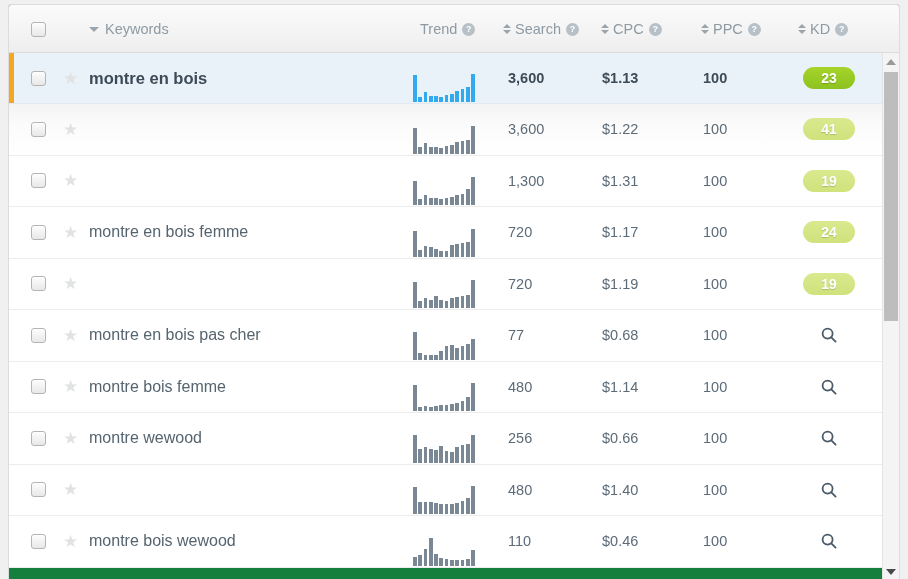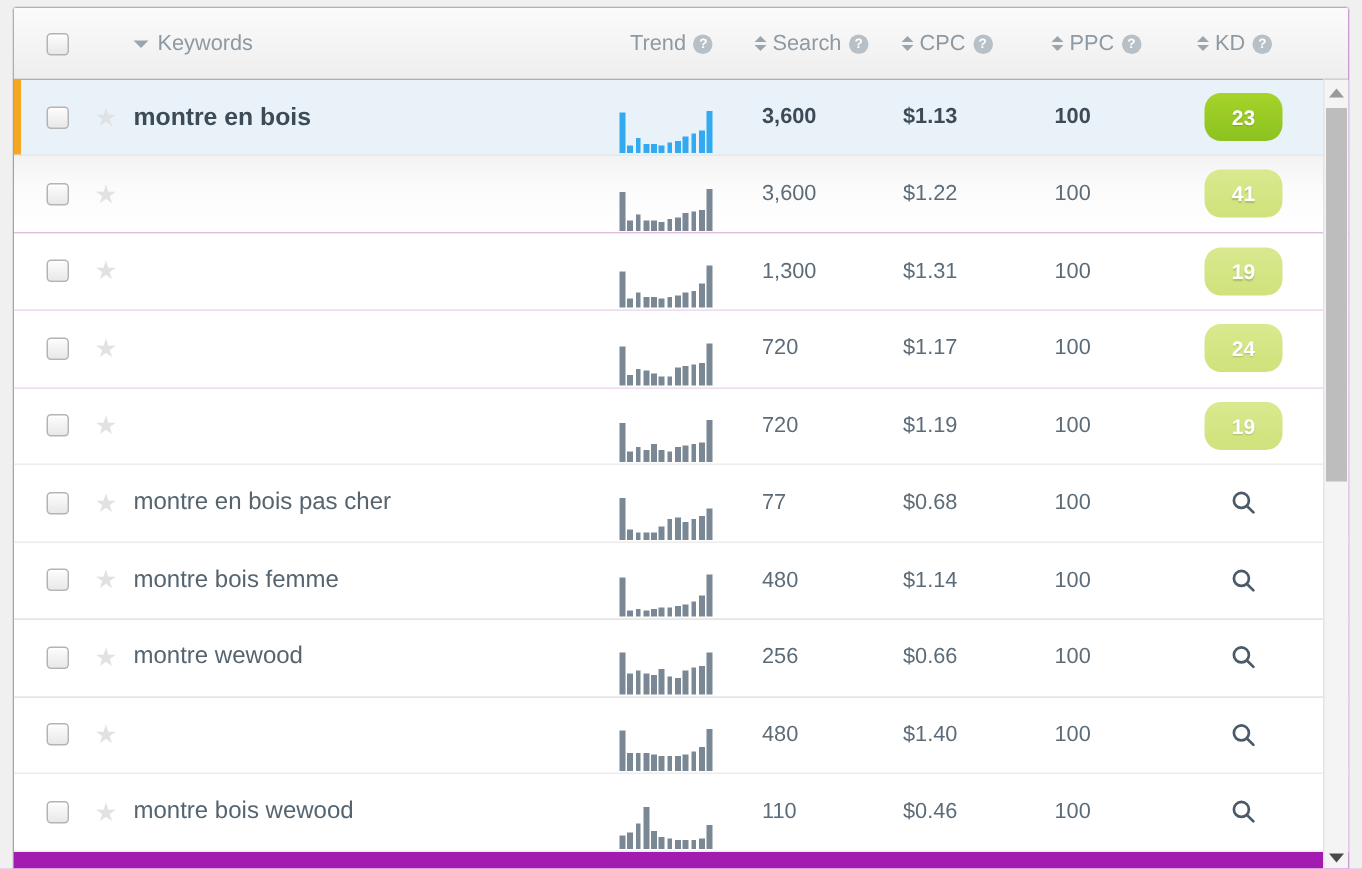--- a/index.html
+++ b/index.html
@@ -16,21 +16,21 @@
     width: 908px;
     height: 579px;
     background: #f0f0f0;
   }
 
   
   .panel {
     position: absolute;
     left: 8px; top: 4px;
     width: 892px; height: 575px;
-    background: #a21caf;
+    background: #15803d;
     border: 1px solid #dcdcdc;
     border-bottom: none;
     border-radius: 3px 3px 0 0;
     overflow: hidden;
   }
 
   
   .thead {
     position: relative;
     height: 48px;
@@ -176,21 +176,21 @@
     background: #7a8794;
     min-width: 2px;
   }
   .row.first .spark span { background: #33a9ef; }
 
   
   .kd-badge {
     display: inline-flex;
     align-items: center;
     justify-content: center;
-    width: 52px; height: 32px;
+    width: 52px; height: 22px;
     border-radius: 11px;
     color: #ffffff;
     font-size: 14px;
     font-weight: bold;
     text-shadow: 0 1px 1px rgba(0,0,0,.18);
   }
   .kd-badge.strong {
     background: linear-gradient(to bottom, #a6d429 0%, #8cc220 100%);
   }
   .kd-badge.soft {
@@ -388,20 +388,21 @@
             <span class="kd-badge soft">19</span>
           </div>
         </div>
         <div class="row">
           <div class="cell c-check">
             <span class="chk"></span>
           </div>
           <div class="cell c-star">
             <span class="star">★</span>
           </div>
+          <div class="cell c-kw">montre en bois femme</div>
           <div class="spark">
             <span style="height:25.2px"></span>
             <span style="height:6.16px"></span>
             <span style="height:10.08px"></span>
             <span style="height:9.520000000000001px"></span>
             <span style="height:7.840000000000001px"></span>
             <span style="height:5.6000000000000005px"></span>
             <span style="height:5.04px"></span>
             <span style="height:11.200000000000001px"></span>
             <span style="height:12.88px"></span>

